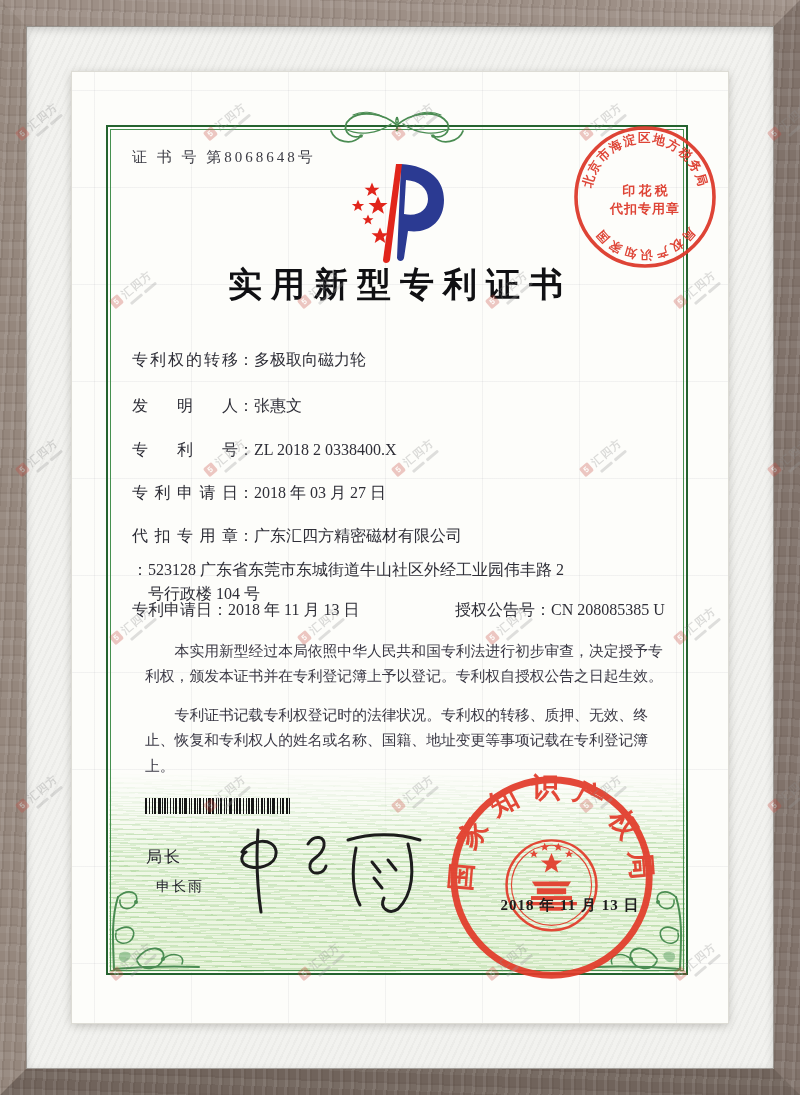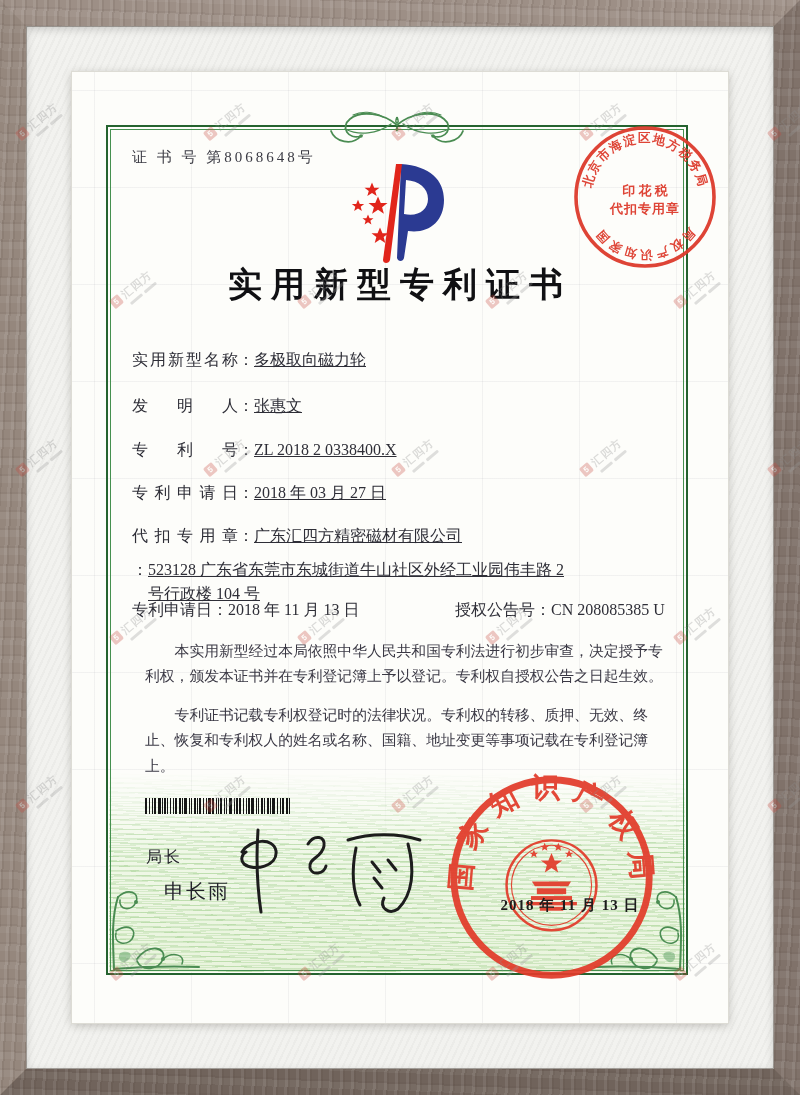--- a/index.html
+++ b/index.html
@@ -52,33 +52,33 @@
   .field-list{position:absolute;left:0;top:0;width:100%;}
   .field-row{position:absolute;left:60px;font-size:16px;color:#2e2e37;display:flex;line-height:24px;}
   .field-row:nth-child(1){top:276px;}
   .field-row:nth-child(2){top:322px;}
   .field-row:nth-child(3){top:366px;}
   .field-row:nth-child(4){top:409px;}
   .field-row:nth-child(5){top:452px;}
   .field-row:nth-child(6){top:486px;}
   .flabel{display:inline-block;width:106px;text-align:justify;text-align-last:justify;flex:none;}
   .fcolon{flex:none;}
-  .fvalue{display:inline-block;max-width:428px;text-decoration:underline;}
+  .fvalue{display:inline-block;max-width:428px;}
   .grant-row{position:absolute;left:60px;top:528px;width:556px;font-size:16px;color:#2e2e37;}
   .grant-right{position:absolute;left:323px;top:0;}
 
   .paragraphs{position:absolute;left:60px;top:554px;width:557px;font-size:14.8px;
               line-height:25.4px;color:#3a3844;}
   .paragraphs p{margin:13px;text-indent:2em;}
 
   .barcode{position:absolute;left:73px;top:726px;width:182px;height:16px;font-size:0;}
   .barcode span{display:inline-block;height:100%;background:#161616;vertical-align:top;}
 
   .signer-title{position:absolute;left:74px;top:775px;font-size:16px;color:#22222a;letter-spacing:2px;}
-  .signer-name{position:absolute;left:92px;top:806px;font-size:20px;color:#22222a;letter-spacing:2px;}
+  .signer-name{position:absolute;left:84px;top:806px;font-size:14px;color:#22222a;letter-spacing:2px;}
   .signature{position:absolute;left:158px;top:742px;width:220px;height:110px;}
 
   .tax-seal{position:absolute;left:498px;top:50px;width:150px;height:150px;opacity:.95;}
   .office-seal{position:absolute;left:372px;top:698px;width:215px;height:215px;opacity:.93;}
   .seal-date{position:absolute;left:398px;top:824px;width:200px;text-align:center;
              font-size:15px;font-weight:600;color:#1c1c1c;letter-spacing:1px;}
 
   .footer{position:absolute;left:0;top:870px;width:100%;text-align:center;
           font-size:13px;letter-spacing:2px;color:#2f2f36;}
 
@@ -149,21 +149,21 @@
       <use href="#lstar" transform="translate(20,44) scale(0.62)"></use>
       <use href="#lstar" transform="translate(30,58) scale(0.55)"></use>
       <use href="#lstar" transform="translate(40,44) scale(0.95)"></use>
       <use href="#lstar" transform="translate(42,74) scale(0.85)"></use>
     </svg>
 
     <div class="title">实用新型专利证书</div>
 
     <div class="field-list">
         <div class="field-row">
-          <span class="flabel">实用新型名称</span>
+          <span class="flabel">专利权的转移</span>
           <span class="fcolon">：</span>
           <span class="fvalue">多极取向磁力轮</span>
         </div>
         <div class="field-row">
           <span class="flabel">发明人</span>
           <span class="fcolon">：</span>
           <span class="fvalue">张惠文</span>
         </div>
         <div class="field-row">
           <span class="flabel">专利号</span>

